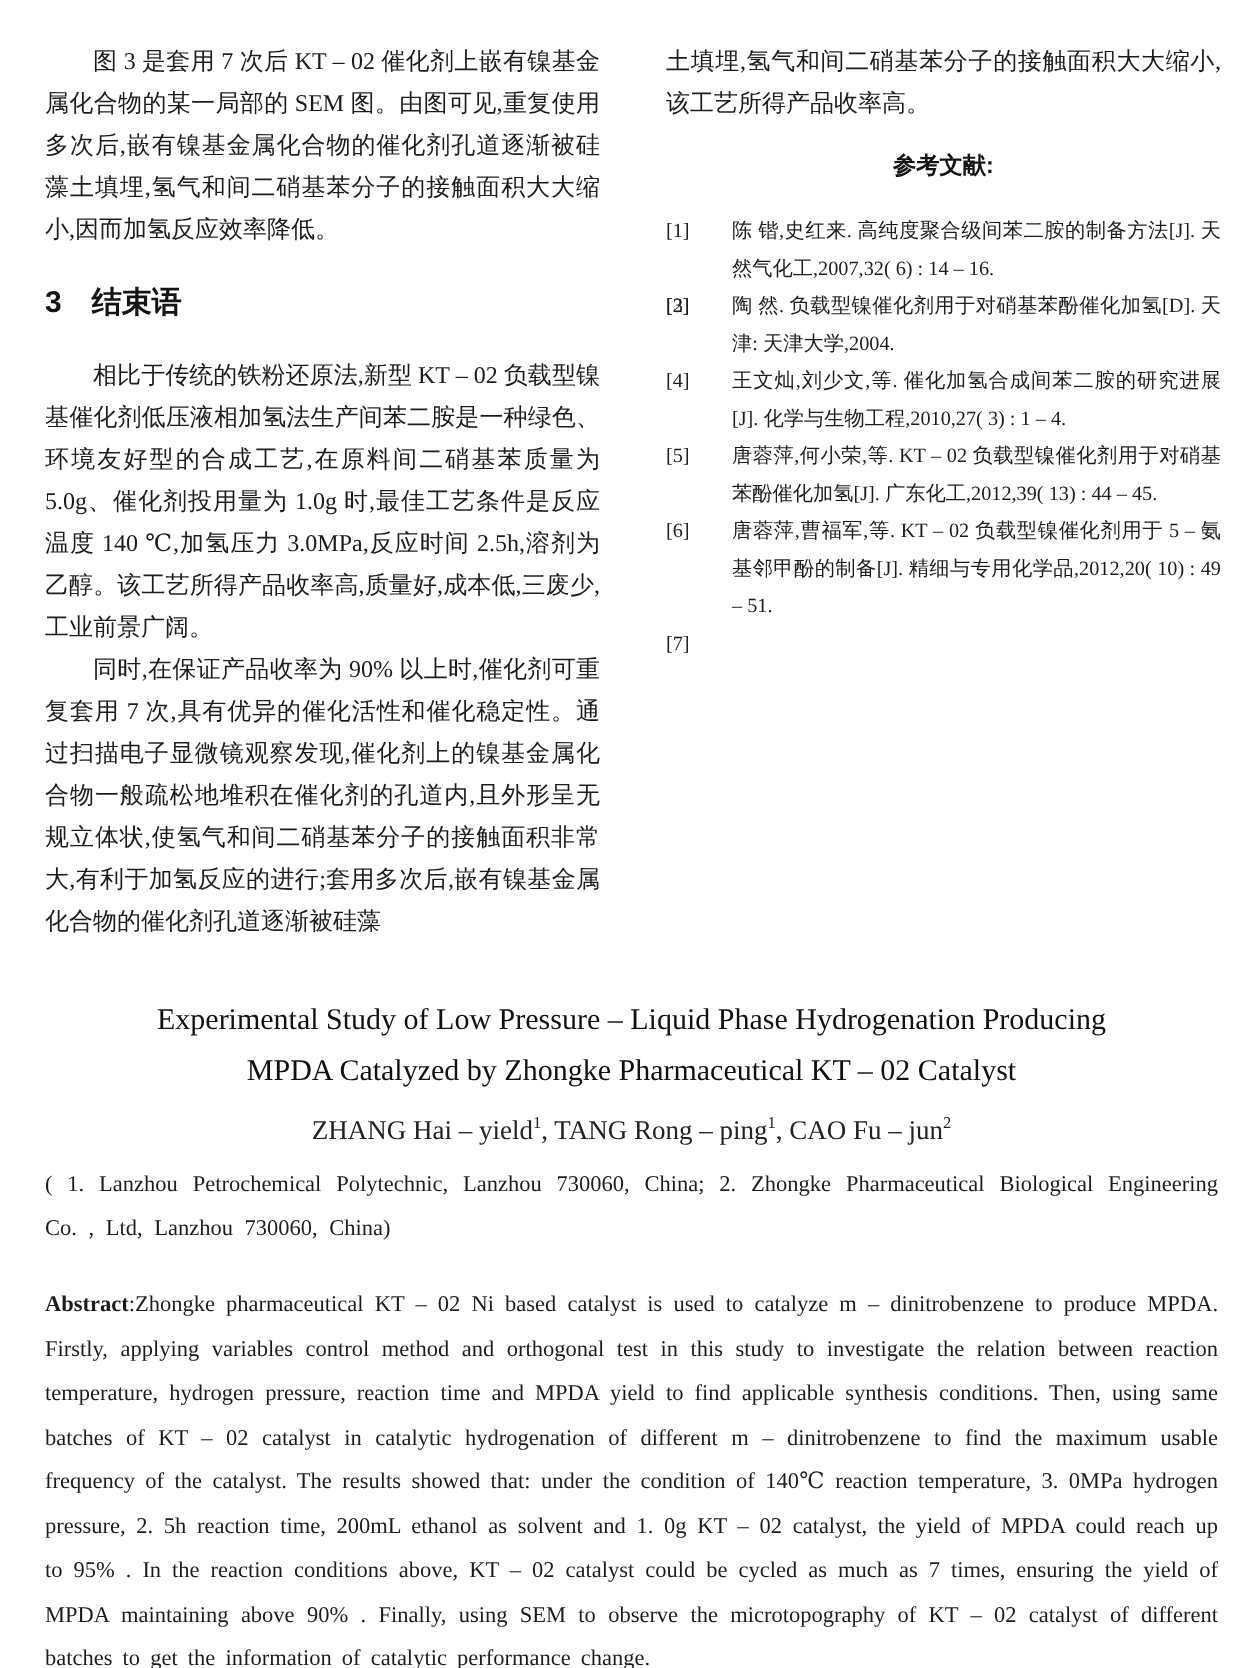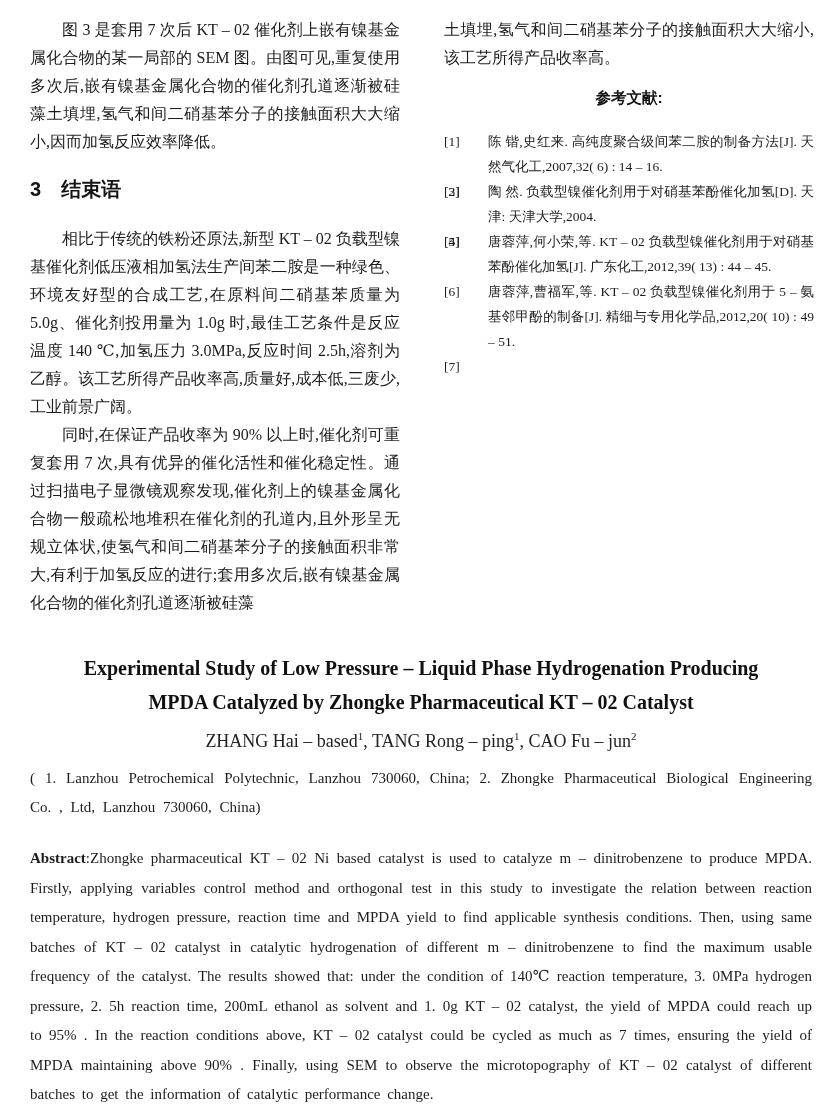--- a/index.html
+++ b/index.html
@@ -11,21 +11,21 @@
     width: 830px;
     height: 1112px;
     overflow: hidden;
     color: #1c1c1c;
     font-family: "Liberation Serif", "DejaVu Serif", serif;
   }
   .page {
     box-sizing: border-box;
     width: 830px;
     height: 1112px;
-    padding: 16px 16px 0 30px;
+    padding: 28px 16px 0 30px;
     background: #ffffff;
   }
 
   
   .columns {
     display: flex;
     gap: 44px;
     min-height: 582px;
   }
   .col {
@@ -74,21 +74,21 @@
     top: 0;
   }
 
   
   .english {
     margin-top: 34px;
     padding-right: 2px;
   }
   .en-title {
     text-align: center;
-    font-weight: bold;
+    font-weight: normal;
     font-size: 20px;
     line-height: 34px;
     color: #111;
     margin: 12px;
   }
   .en-authors {
     text-align: center;
     font-size: 18px;
     margin-top: 8px;
     color: #222;
@@ -146,20 +146,21 @@
         </p>
         <p class="ref-item">
           <span class="ref-num">[2]</span>
         </p>
         <p class="ref-item">
           <span class="ref-num">[3]</span>
           <span>陶 然. 负载型镍催化剂用于对硝基苯酚催化加氢[D]. 天津: 天津大学,2004.</span>
         </p>
         <p class="ref-item">
           <span class="ref-num">[4]</span>
+          <span>王文灿,刘少文,等. 催化加氢合成间苯二胺的研究进展[J]. 化学与生物工程,2010,27( 3) : 1 – 4.</span>
         </p>
         <p class="ref-item">
           <span class="ref-num">[5]</span>
           <span>唐蓉萍,何小荣,等. KT – 02 负载型镍催化剂用于对硝基苯酚催化加氢[J]. 广东化工,2012,39( 13) : 44 – 45.</span>
         </p>
         <p class="ref-item">
           <span class="ref-num">[6]</span>
           <span>唐蓉萍,曹福军,等. KT – 02 负载型镍催化剂用于 5 – 氨基邻甲酚的制备[J]. 精细与专用化学品,2012,20( 10) : 49 – 51.</span>
         </p>
         <p class="ref-item">
@@ -170,21 +171,21 @@
 
   </div>
 
   <div class="english">
     <div class="en-title">
       <div>Experimental Study of Low Pressure – Liquid Phase Hydrogenation Producing</div>
       <div>MPDA Catalyzed by Zhongke Pharmaceutical KT – 02 Catalyst</div>
     </div>
 
     <div class="en-authors">
-      <span>ZHANG Hai – based</span><sup>1</sup><span>, </span>
+      <span>ZHANG Hai – yield</span><sup>1</sup><span>, </span>
       <span>TANG Rong – ping</span><sup>1</sup><span>, </span>
       <span>CAO Fu – jun</span><sup>2</sup><span></span>
     </div>
 
     <div class="en-affiliation">( 1. Lanzhou Petrochemical Polytechnic, Lanzhou 730060, China; 2. Zhongke Pharmaceutical Biological Engineering Co. , Ltd, Lanzhou 730060, China)</div>
 
     <div class="en-abstract">
       <span class="b">Abstract</span><span>:</span><span>Zhongke pharmaceutical KT – 02 Ni based catalyst is used to catalyze m – dinitrobenzene to produce MPDA. Firstly, applying variables control method and orthogonal test in this study to investigate the relation between reaction temperature, hydrogen pressure, reaction time and MPDA yield to find applicable synthesis conditions. Then, using same batches of KT – 02 catalyst in catalytic hydrogenation of different m – dinitrobenzene to find the maximum usable frequency of the catalyst. The results showed that: under the condition of 140℃ reaction temperature, 3. 0MPa hydrogen pressure, 2. 5h reaction time, 200mL ethanol as solvent and 1. 0g KT – 02 catalyst, the yield of MPDA could reach up to 95% . In the reaction conditions above, KT – 02 catalyst could be cycled as much as 7 times, ensuring the yield of MPDA maintaining above 90% . Finally, using SEM to observe the microtopography of KT – 02 catalyst of different batches to get the information of catalytic performance change.</span>
     </div>
 

